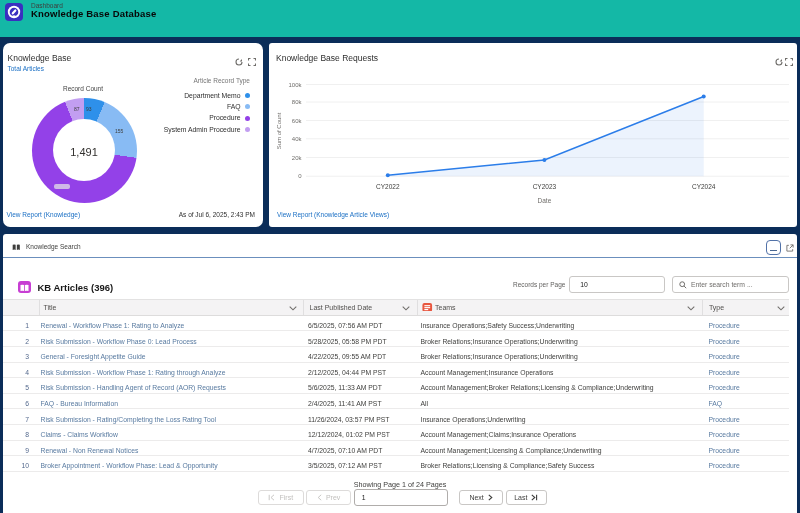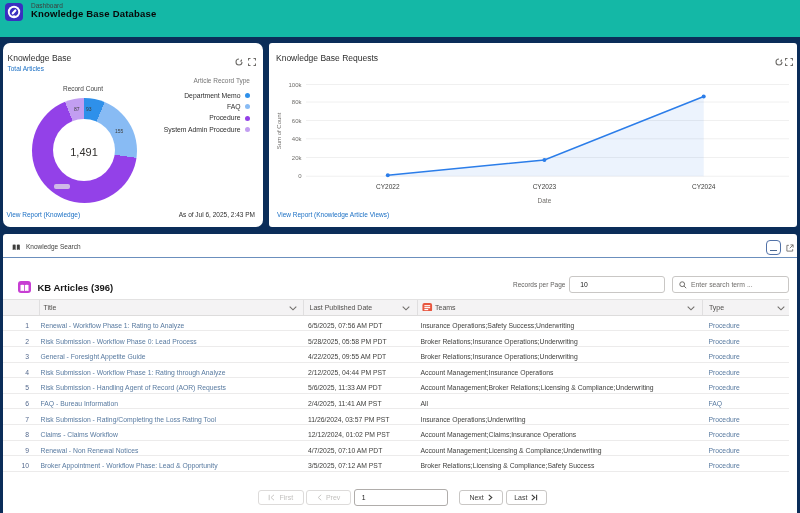--- a/index.html
+++ b/index.html
@@ -268,20 +268,21 @@
           </tr>
         <tr>
             <td class="num">10</td>
             <td style="padding-left:1.5px;"><span class="lnk">Broker Appointment - Workflow Phase: Lead &amp; Opportunity</span></td>
             <td style="padding-left:4.5px;">3/5/2025, 07:12 AM PST</td>
             <td style="padding-left:3.5px;">Broker Relations;Licensing &amp; Compliance;Safety Success</td>
             <td style="padding-left:6px;"><span class="lnk">Procedure</span></td>
           </tr>
       </tbody>
     </table>
+    <div class="pgtext">Showing Page 1 of 24 Pages</div>
     <div class="pbtn pdis" style="left:254.7px; width:46.2px;"><svg width="7" height="7" viewBox="0 0 7 7">
           <path d="M1.2 0.8 V6.2 M6 0.8 L3 3.5 L6 6.2" fill="none" stroke="#c9c7c5" stroke-width="1"></path>
         </svg>First</div>
     <div class="pbtn pdis" style="left:303px; width:45.2px;"><svg width="5" height="7" viewBox="0 0 5 7">
           <path d="M4.2 0.8 L1.2 3.5 L4.2 6.2" fill="none" stroke="#c9c7c5" stroke-width="1"></path>
         </svg>Prev</div>
     <div class="pin">1</div>
     <div class="pbtn pact" style="left:456.3px; width:43.6px;">Next<svg width="5" height="7" viewBox="0 0 5 7">
           <path d="M0.8 0.8 L3.8 3.5 L0.8 6.2" fill="none" stroke="#3e3e3c" stroke-width="1.1"></path>
         </svg></div>

